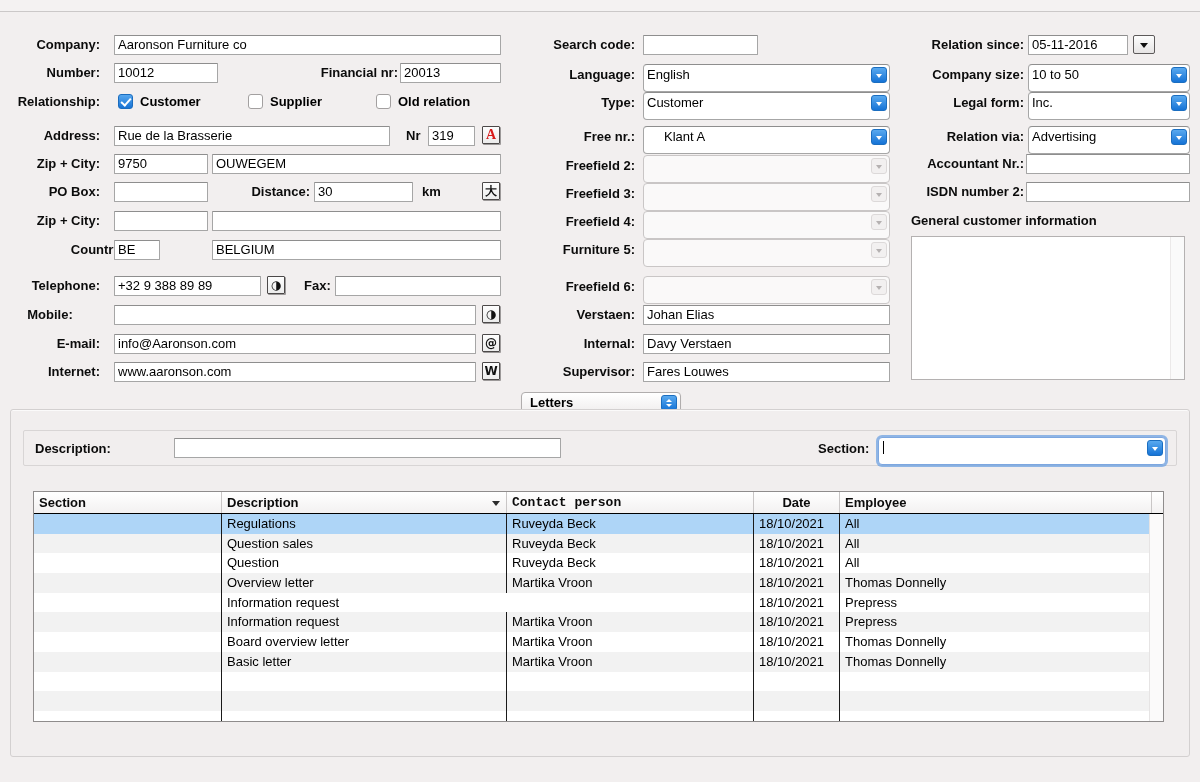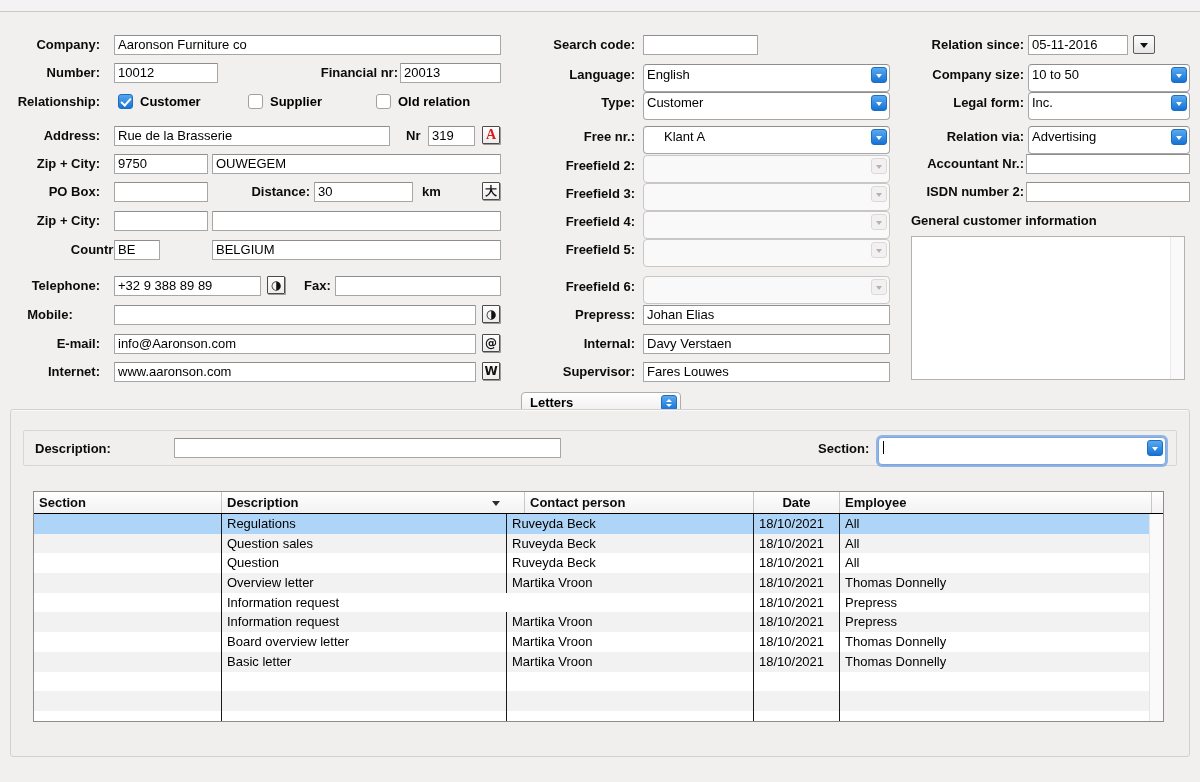--- a/index.html
+++ b/index.html
@@ -371,33 +371,33 @@
     <span></span>
     <span class="btn"></span>
   </div>
 
   <div class="lbl r" style="left:460px;top:214px;width:175px;">Freefield 4:</div>
   <div class="combo disabled" style="left:643px;top:211px;width:247px;">
     <span></span>
     <span class="btn"></span>
   </div>
 
-  <div class="lbl r" style="left:460px;top:242px;width:175px;">Freefield 5:</div>
+  <div class="lbl r" style="left:460px;top:242px;width:175px;">Furniture 5:</div>
   <div class="combo disabled" style="left:643px;top:239px;width:247px;">
     <span></span>
     <span class="btn"></span>
   </div>
 
   <div class="lbl r" style="left:460px;top:279px;width:175px;">Freefield 6:</div>
   <div class="combo disabled" style="left:643px;top:276px;width:247px;">
     <span></span>
     <span class="btn"></span>
   </div>
 
-  <div class="lbl r" style="left:460px;top:307px;width:175px;">Prepress:</div>
+  <div class="lbl r" style="left:460px;top:307px;width:175px;">Verstaen:</div>
   <div class="fld" style="left:643px;top:305px;width:247px;">Johan Elias</div>
 
   <div class="lbl r" style="left:460px;top:336px;width:175px;">Internal:</div>
   <div class="fld" style="left:643px;top:334px;width:247px;">Davy Verstaen</div>
 
   <div class="lbl r" style="left:460px;top:364px;width:175px;">Supervisor:</div>
   <div class="fld" style="left:643px;top:362px;width:247px;">Fares Louwes</div>
 
   <div class="lbl r" style="left:880px;top:37px;width:144px;">Relation since:</div>
   <div class="fld" style="left:1028px;top:35px;width:100px;">05-11-2016</div>
@@ -449,21 +449,21 @@
     <span class="btn"></span>
   </div>
 
   <div class="tablewrap">
     <div class="thead">
       <div class="th" style="left:0;width:187px;">Section</div>
       <div class="th sep" style="left:187px;width:285px;">
         <span>Description</span>
         <span class="sortchev"></span>
       </div>
-      <div class="th sep" style="left:490px;width:247px;">Contact person</div>
+      <div class="th sep" style="left:472px;width:247px;font-family:Liberation Mono, monospace;">Contact person</div>
       <div class="th sep center" style="left:719px;width:86px;">Date</div>
       <div class="th sep" style="left:805px;width:312px;">Employee</div>
       <div class="th sep" style="left:1117px;width:12px;"></div>
     </div>
     <div class="tbody" id="tbody">
         <div class="trow sel">
           <div class="cell" style="left: 0px; width: 187px;"></div>
           <div class="cell divider" style="left: 187px; width: 285px;">Regulations</div>
           <div class="cell divider" style="left: 472px; width: 247px;">Ruveyda Beck</div>
           <div class="cell divider" style="left: 719px; width: 86px;">18/10/2021</div>

